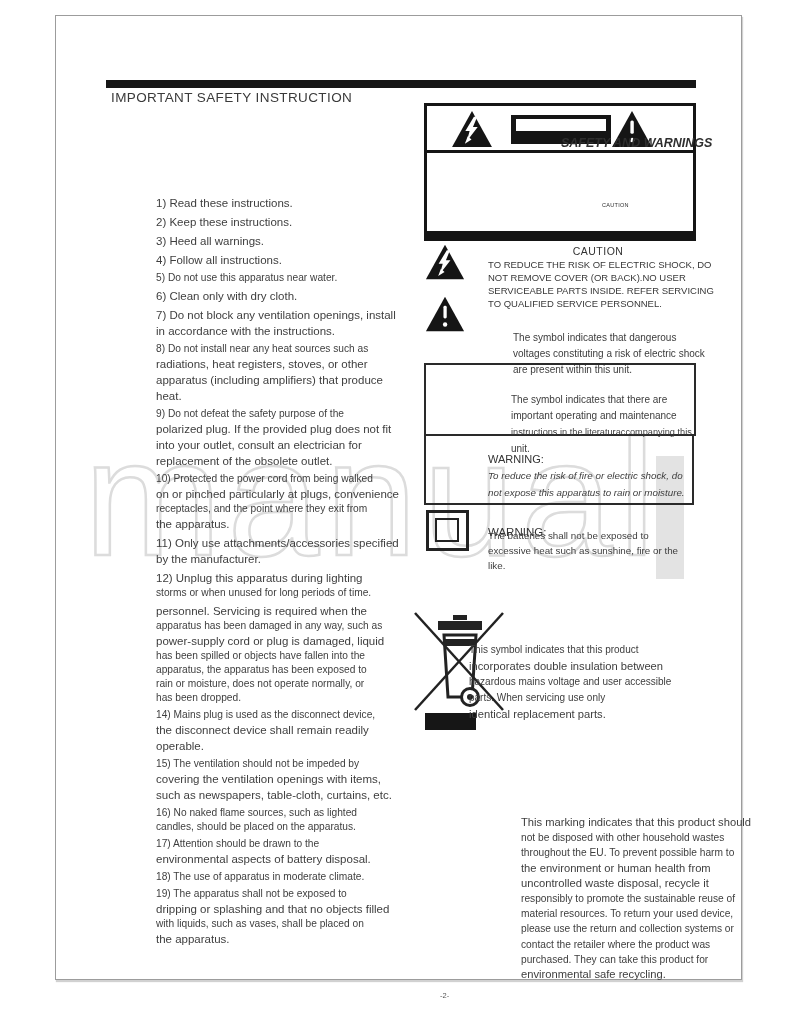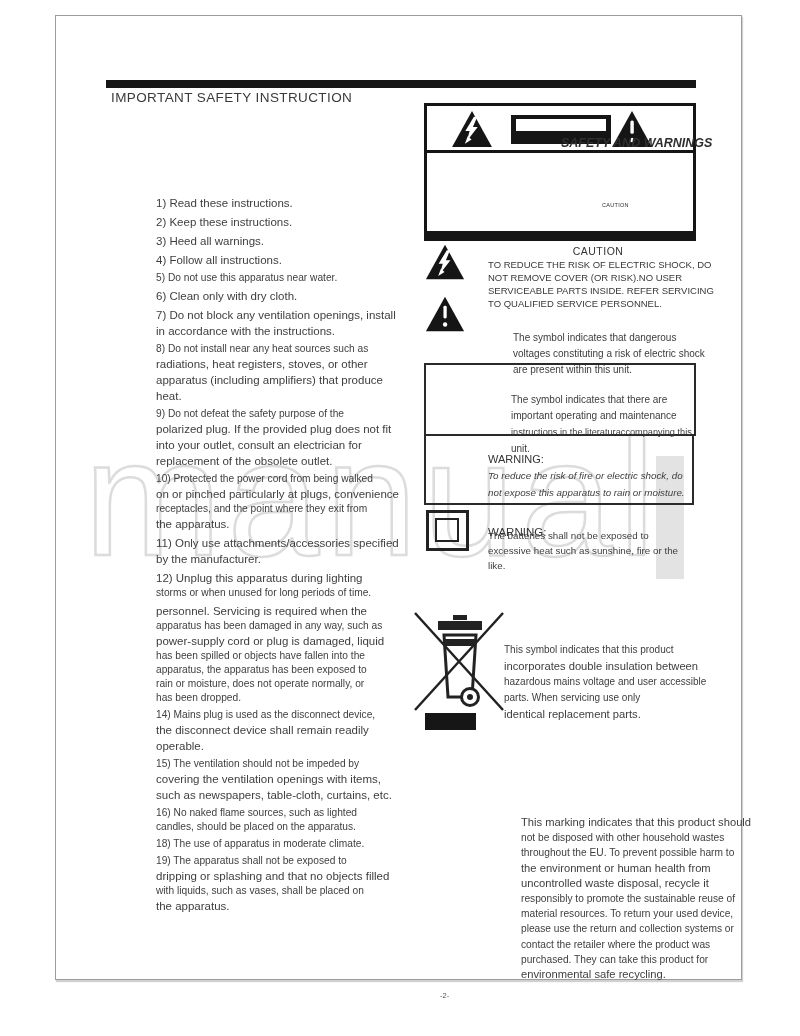--- a/index.html
+++ b/index.html
@@ -60,21 +60,21 @@
   .w1b{position:absolute;left:432px;top:452px;z-index:2;}
   .w1b .ln{font-size:9.8px;line-height:16.5px;font-style:italic;}
   .sq{position:absolute;left:370px;top:494px;width:37px;height:35px;border:3px solid #222;z-index:2;}
   .sq-in{width:20px;height:20px;border:2.5px solid #222;margin:5px 0 0 6px;}
   .w2h{left:432px;top:510px;font-size:11.5px;}
   .w2b{position:absolute;left:432px;top:512px;z-index:2;}
   .w2b .ln{font-size:9.8px;line-height:15px;}
   
   .weee{position:absolute;left:353px;top:593px;z-index:2;}
   .weee-bar{position:absolute;left:369px;top:697px;width:51px;height:17px;background:#161616;z-index:2;}
-  .wt{position:absolute;left:448px;top:626px;z-index:2;}
+  .wt{position:absolute;left:413px;top:626px;z-index:2;}
   .wt .ln{line-height:16px;font-size:10px;}
   .wt .lg{font-size:11.2px;}
   
   .eu{position:absolute;left:420px;top:799px;z-index:2;}
   .eu .ln{line-height:15.2px;font-size:10.2px;margin-left:45px;}
   .eu .lg{font-size:11.2px;}
   
   .pageno{position:absolute;left:440px;top:991px;font-size:7.5px;color:#555;}
 </style>
 </head>
@@ -152,20 +152,24 @@
         <div class="ln lg">operable.</div>
       </div>
       <div class="item">
         <div class="ln sm">15) The ventilation should not be impeded by</div>
         <div class="ln lg">covering the ventilation openings with items,</div>
         <div class="ln lg">such as newspapers, table-cloth, curtains, etc.</div>
       </div>
       <div class="item">
         <div class="ln sm">16) No naked flame sources, such as lighted</div>
         <div class="ln sm">candles, should be placed on the apparatus.</div>
+      </div>
+      <div class="item">
+        <div class="ln sm">17) Attention should be drawn to the</div>
+        <div class="ln lg">environmental aspects of battery disposal.</div>
       </div>
       <div class="item">
         <div class="ln sm">18) The use of apparatus in moderate climate.</div>
       </div>
       <div class="item">
         <div class="ln sm">19) The apparatus shall not be exposed to</div>
         <div class="ln lg">dripping or splashing and that no objects filled</div>
         <div class="ln sm">with liquids, such as vases, shall be placed on</div>
         <div class="ln lg">the apparatus.</div>
       </div>
@@ -200,21 +204,21 @@
     <path d="M14.5 35.5 L21.5 31 L17.5 27.5 Z" fill="#ffffff"></path>
   </svg>
   <svg class="tri-icon" style="left:369px;top:276px" width="40" height="44" viewBox="0 0 44 40">
     <path d="M22 1 L43 39 L1 39 Z" fill="#151515"></path>
     <rect x="20.3" y="11" width="3.6" height="14" rx="1.6" fill="#ffffff"></rect>
     <circle cx="22.1" cy="31.5" r="2.4" fill="#ffffff"></circle>
   </svg>
   <div class="caution-head">CAUTION</div>
   <div class="caution-body">
       <div class="ln lg">TO REDUCE THE RISK OF ELECTRIC SHOCK, DO</div>
-      <div class="ln lg">NOT REMOVE COVER (OR RISK).NO USER</div>
+      <div class="ln lg">NOT REMOVE COVER (OR BACK).NO USER</div>
       <div class="ln lg">SERVICEABLE PARTS INSIDE. REFER SERVICING</div>
       <div class="ln lg">TO QUALIFIED SERVICE PERSONNEL.</div>
     </div>
 
   <div class="sym1 rc">
       <div class="ln lg">The symbol indicates that dangerous</div>
       <div class="ln lg">voltages constituting a risk of electric shock</div>
       <div class="ln lg">are present within this unit.</div>
     </div>
   <div class="boxA"></div>

